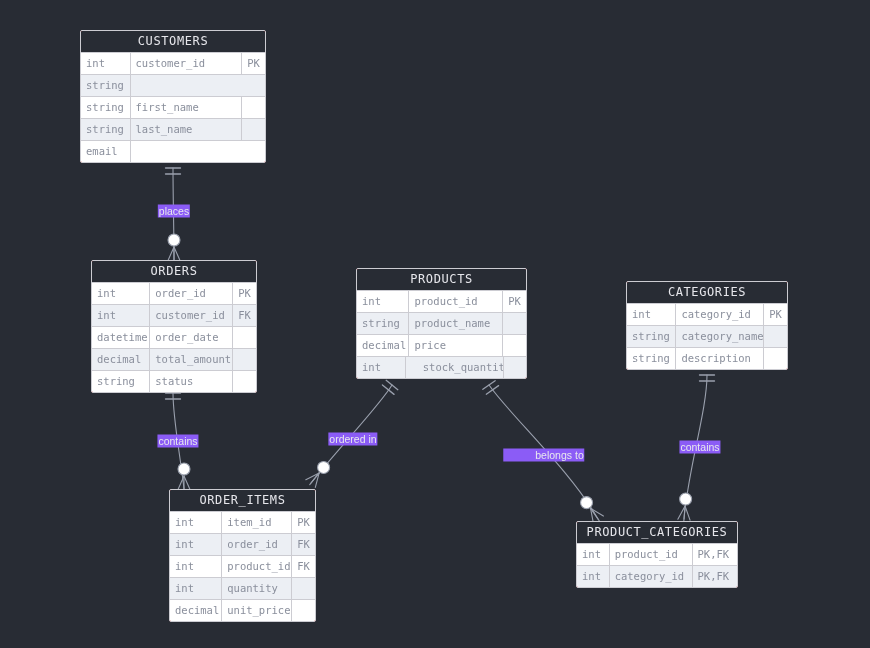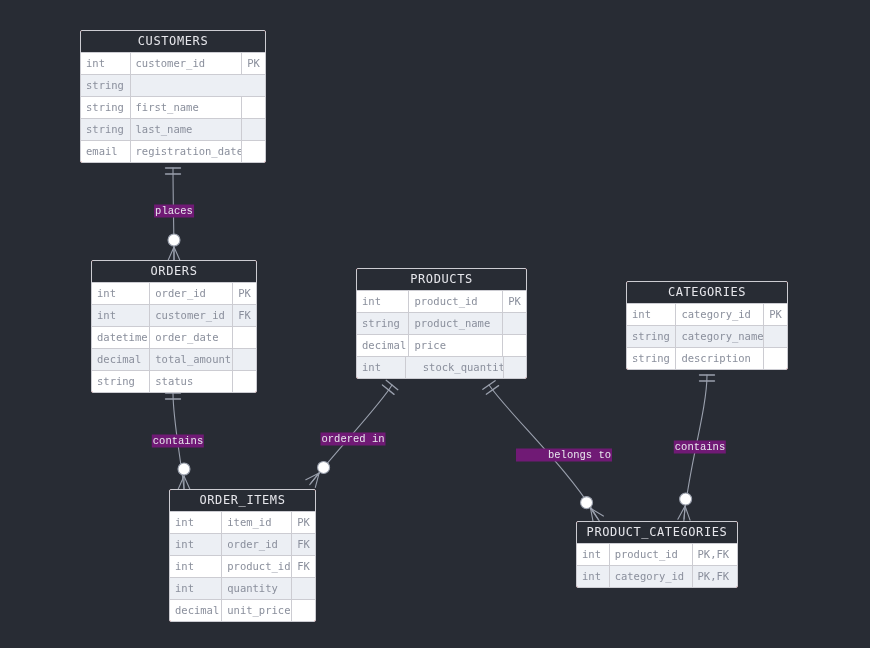--- a/index.html
+++ b/index.html
@@ -58,23 +58,23 @@
     line-height: 20px;
     padding: 0 5px;
     white-space: nowrap;
     overflow: hidden;
     border-right: 1px solid #ccccd2;
   }
   .cell.key { border-right: none; text-align: left; }
   .rel-label {
     position: absolute;
     transform: translate(-50%, -50%);
-    background: #701a75;
+    background: #8b5cf6;
     color: #e8e8ee;
-    font-family: Liberation Mono, monospace;
+    font-family: Liberation Sans, sans-serif;
     font-size: 10.5px;
     line-height: 13px;
     padding: 0 1px;
     white-space: nowrap;
   }
 </style>
 </head>
 <body>
 
 <div id="canvas">
@@ -134,21 +134,20 @@
           <div class="cell" style="width: 113px;">first_name</div>
           <div class="cell key" style="width: 23px;"></div>
         </div>
         <div class="attr-row even">
           <div class="cell" style="width: 50px;">string</div>
           <div class="cell" style="width: 113px;">last_name</div>
           <div class="cell key" style="width: 23px;"></div>
         </div>
         <div class="attr-row odd">
           <div class="cell" style="width: 50px;">email</div>
-          <div class="cell" style="width: 113px;">registration_date</div>
           <div class="cell key" style="width: 23px;"></div>
         </div>
       </div>
       <div class="entity" style="left: 91px; top: 260px; width: 166px;">
         <div class="entity-title">ORDERS</div>
         <div class="attr-row odd">
           <div class="cell" style="width: 59px;">int</div>
           <div class="cell" style="width: 84px;">order_id</div>
           <div class="cell key" style="width: 23px;">PK</div>
         </div>
@@ -253,17 +252,17 @@
           <div class="cell" style="width: 33px;">int</div>
           <div class="cell" style="width: 84px;">category_id</div>
           <div class="cell key" style="width: 45px;">PK,FK</div>
         </div>
       </div>
     </div>
   <div id="labels-layer">
       <div class="rel-label" style="left: 174px; top: 211px;">places</div>
       <div class="rel-label" style="left: 178px; top: 441px;">contains</div>
       <div class="rel-label" style="left: 353px; top: 439px;">ordered in</div>
-      <div class="rel-label" style="left: 564px; top: 455px; padding-left: 32px;">belongs to</div>
+      <div class="rel-label" style="left: 544px; top: 455px; padding-left: 32px;">belongs to</div>
       <div class="rel-label" style="left: 700px; top: 447px;">contains</div>
     </div>
 
 </div>
 
 </body></html>

